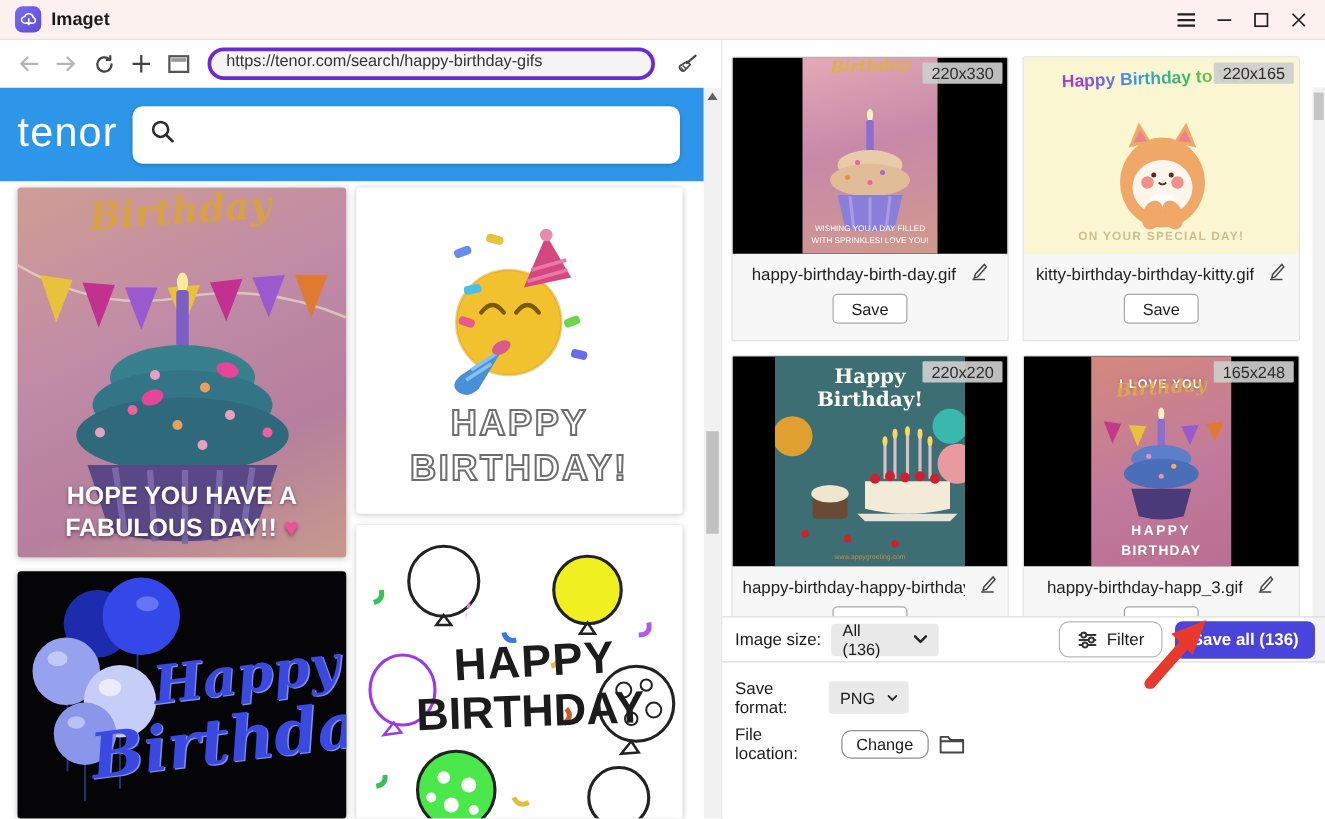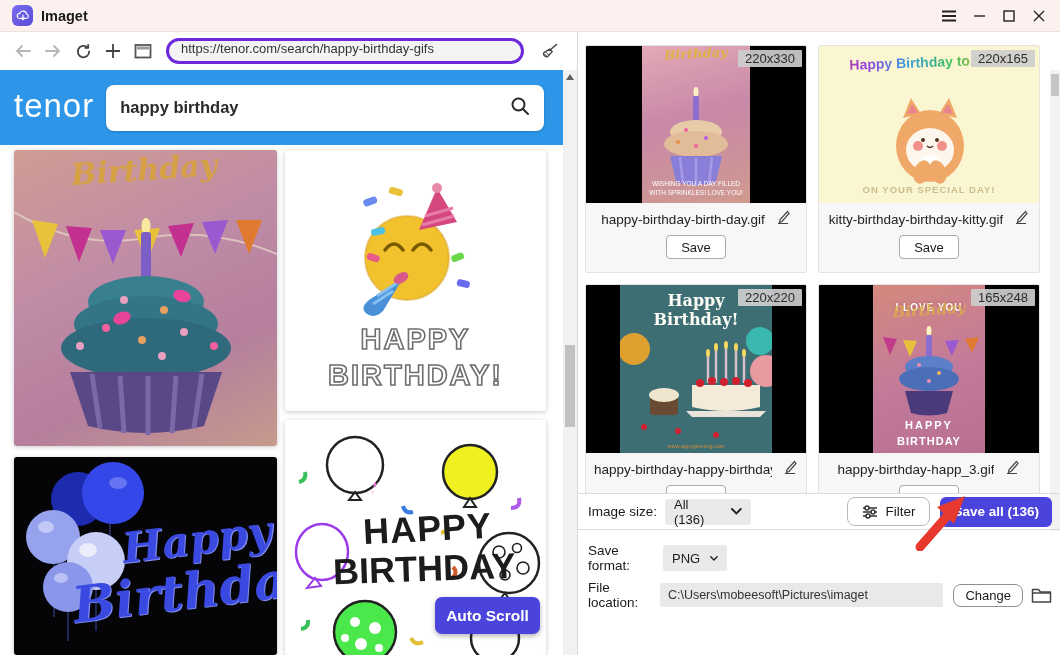--- a/index.html
+++ b/index.html
@@ -262,21 +262,20 @@
               <path d="M6.2 10.4l2.6 2.6M4.6 12l2.5 2.5" stroke="#444" stroke-width="1" fill="none"></path>
             </svg>
         </div>
       </div>
 
       <div class="viewport">
 
         <div class="tenor-header">
           <span class="tenor-logo">tenor</span>
           <div class="tenor-search">
-            <input value="happy birthday" style="">
             <span>
               <svg width="20" height="20" viewBox="0 0 20 20">
                   <circle cx="8.5" cy="8.5" r="6" fill="none" stroke="#2a2a2a" stroke-width="2"></circle>
                   <path d="M13 13l5 5" stroke="#2a2a2a" stroke-width="2" stroke-linecap="round"></path>
                 </svg>
             </span>
           </div>
         </div>
 
         <div class="gif-card gifA">
@@ -303,20 +302,24 @@
             <circle cx="128" cy="190" r="4" fill="#e8a060"></circle>
               <circle cx="200" cy="196" r="4" fill="#f05fa0"></circle>
             <circle cx="66" cy="196" r="4" fill="#e8a0c0"></circle>
               <circle cx="148" cy="206" r="4" fill="#e8a0c0"></circle>
             <ellipse cx="108" cy="168" rx="9" ry="6" fill="#e8459a" transform="rotate(-20 108 168)"></ellipse>
             <ellipse cx="168" cy="146" rx="9" ry="6" fill="#e8459a" transform="rotate(15 168 146)"></ellipse>
             <path d="M56 222 L208 222 L190 276 Q132 290 74 276 Z" fill="#5a4886"></path>
             <path d="M78 224 L86 278 M106 226 L110 283 M134 226 L134 285 M162 226 L158 283 M188 224 L180 278" stroke="#7a68a8" stroke-width="5" fill="none"></path>
           </svg>
           <div class="gold-script">Birthday</div>
+          <div class="cap">
+            <div>HOPE YOU HAVE A</div>
+            <div><span>FABULOUS DAY!!</span> <span class="heart">♥</span></div>
+          </div>
         </div>
 
         <div class="gif-card gifC">
           <svg width="261" height="190" viewBox="0 0 261 190" style="position:absolute;left:0;top:0">
             <circle cx="122" cy="108" r="42" fill="#f2c12e"></circle>
             <circle cx="122" cy="108" r="42" fill="none" stroke="#d8a020" stroke-width="2" opacity=".5"></circle>
             <path d="M100 100q9-12 18 0M128 100q9-12 18 0" fill="none" stroke="#7a5a00" stroke-width="3.5" stroke-linecap="round"></path>
             <polygon points="152,38 134,80 172,72" fill="#d5487f"></polygon>
             <path d="M140 66l28-8M137 75l32-9" stroke="#e87aa8" stroke-width="3" fill="none"></path>
             <circle cx="152" cy="38" r="5" fill="#e88aa8"></circle>
@@ -382,21 +385,20 @@
             <path d="M168 147q6 6-2 12" stroke="#d05a2a" stroke-width="4" fill="none"></path>
             <path d="M138 222q-8 4-12-4" stroke="#e0c03a" stroke-width="4" fill="none"></path>
             <path d="M16 209q8-1 7-9" stroke="#3ac05a" stroke-width="4" fill="none"></path>
             <circle cx="210" cy="218" r="24" fill="#fff" stroke="#222" stroke-width="2.5"></circle>
             <path d="M194 206l32 10M192 216l34 10" stroke="#9a3ae8" stroke-width="4" fill="none" clip-path="circle(22px at 210px 218px)"></path>
           </svg>
           <div class="t1">HAPPY</div>
           <div class="t2">BIRTHDAY</div>
         </div>
 
-        <button class="auto-scroll">Auto Scroll</button>
 
         <div class="b-scrollbar">
           <div class="b-scroll-arrow"></div>
           <div class="b-scroll-thumb"></div>
         </div>
       </div>
     </div>
 
     <div class="panel">
 
@@ -590,21 +592,20 @@
           <div class="fake-select">
             <span>PNG</span>
             <svg width="11" height="7" viewBox="0 0 11 7">
                 <path d="M1 1l4.5 4.5L10 1" fill="none" stroke="#222" stroke-width="2" stroke-linecap="round"></path>
               </svg>
           </div>
         </div>
 
         <div class="loc-row">
           <span class="ctl-label">File location:</span>
-          <input class="loc-input" value="C:\Users\mobeesoft\Pictures\imaget" style="">
           <button class="btn-outline">Change</button>
           <span class="folder-btn">
             <svg width="21" height="18" viewBox="0 0 21 18">
                 <path d="M1.5 3.5h6l2 2.5h10v10h-18z" fill="none" stroke="#444" stroke-width="1.5" stroke-linejoin="round"></path>
                 <path d="M1.5 7h18" stroke="#444" stroke-width="1.5"></path>
               </svg>
           </span>
         </div>
 
         <svg class="red-arrow" width="58" height="56" viewBox="0 0 58 56">

